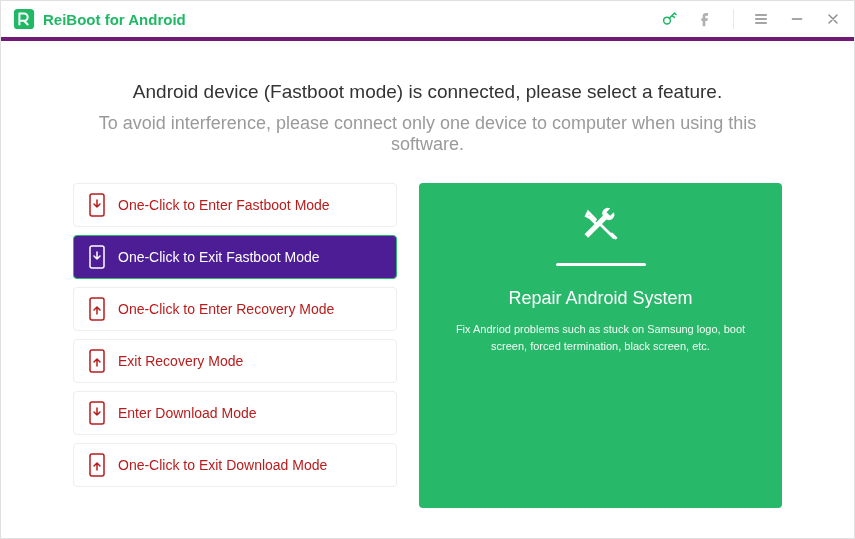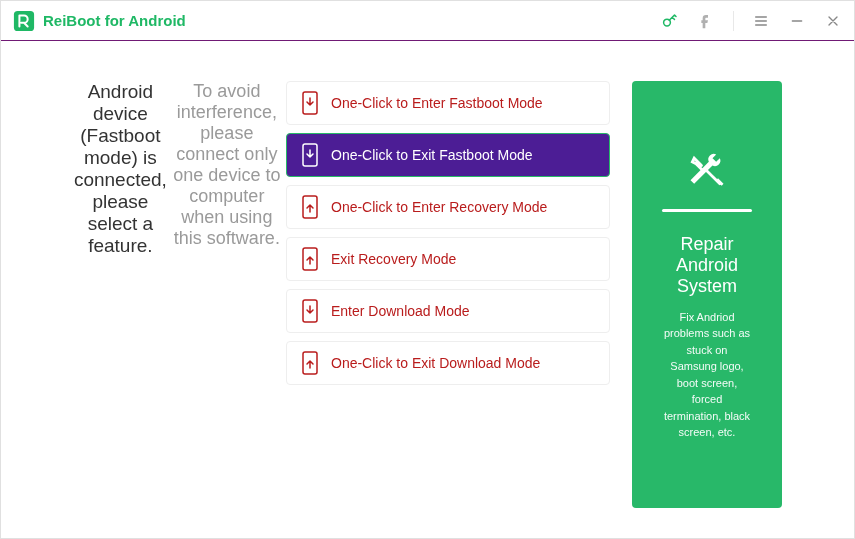--- a/index.html
+++ b/index.html
@@ -16,21 +16,21 @@
       background: #fff;
       border: 1px solid #e0e0e0;
       display: flex;
       flex-direction: column;
     }
     .titlebar {
       height: 40px;
       display: flex;
       align-items: center;
       padding: 0 12px;
-      border-bottom: 1px solid #701a75;
+      border-bottom: 4px solid #701a75;
     }
     .app-logo {
       width: 22px;
       height: 22px;
       margin-right: 8px;
       display: flex;
       align-items: center;
       justify-content: center;
     }
     .app-title {
@@ -57,21 +57,21 @@
     .titlebar-icon.key { color: #1fb865; }
     .titlebar-divider {
       width: 1px;
       height: 20px;
       background: #e8e8e8;
     }
     .content {
       flex: 1;
       padding: 40px 72px 30px 72px;
       display: flex;
-      flex-direction: row;
+      flex-direction: column;
     }
     .heading {
       text-align: center;
       color: #333;
       font-size: 19px;
       font-weight: 500;
       margin-bottom: 10px;
     }
     .subheading {
       text-align: center;
@@ -119,21 +119,20 @@
       flex-direction: column;
       gap: 8px;
     }
     .repair-card {
       flex: 1;
       background: #28b869;
       border-radius: 4px;
       display: flex;
       flex-direction: column;
       align-items: center;
-      justify-content: center;
       color: #fff;
       text-align: center;
       padding: 20px 30px;
       cursor: pointer;
     }
     .repair-icon {
       width: 44px;
       height: 44px;
       margin-bottom: 16px;
     }

